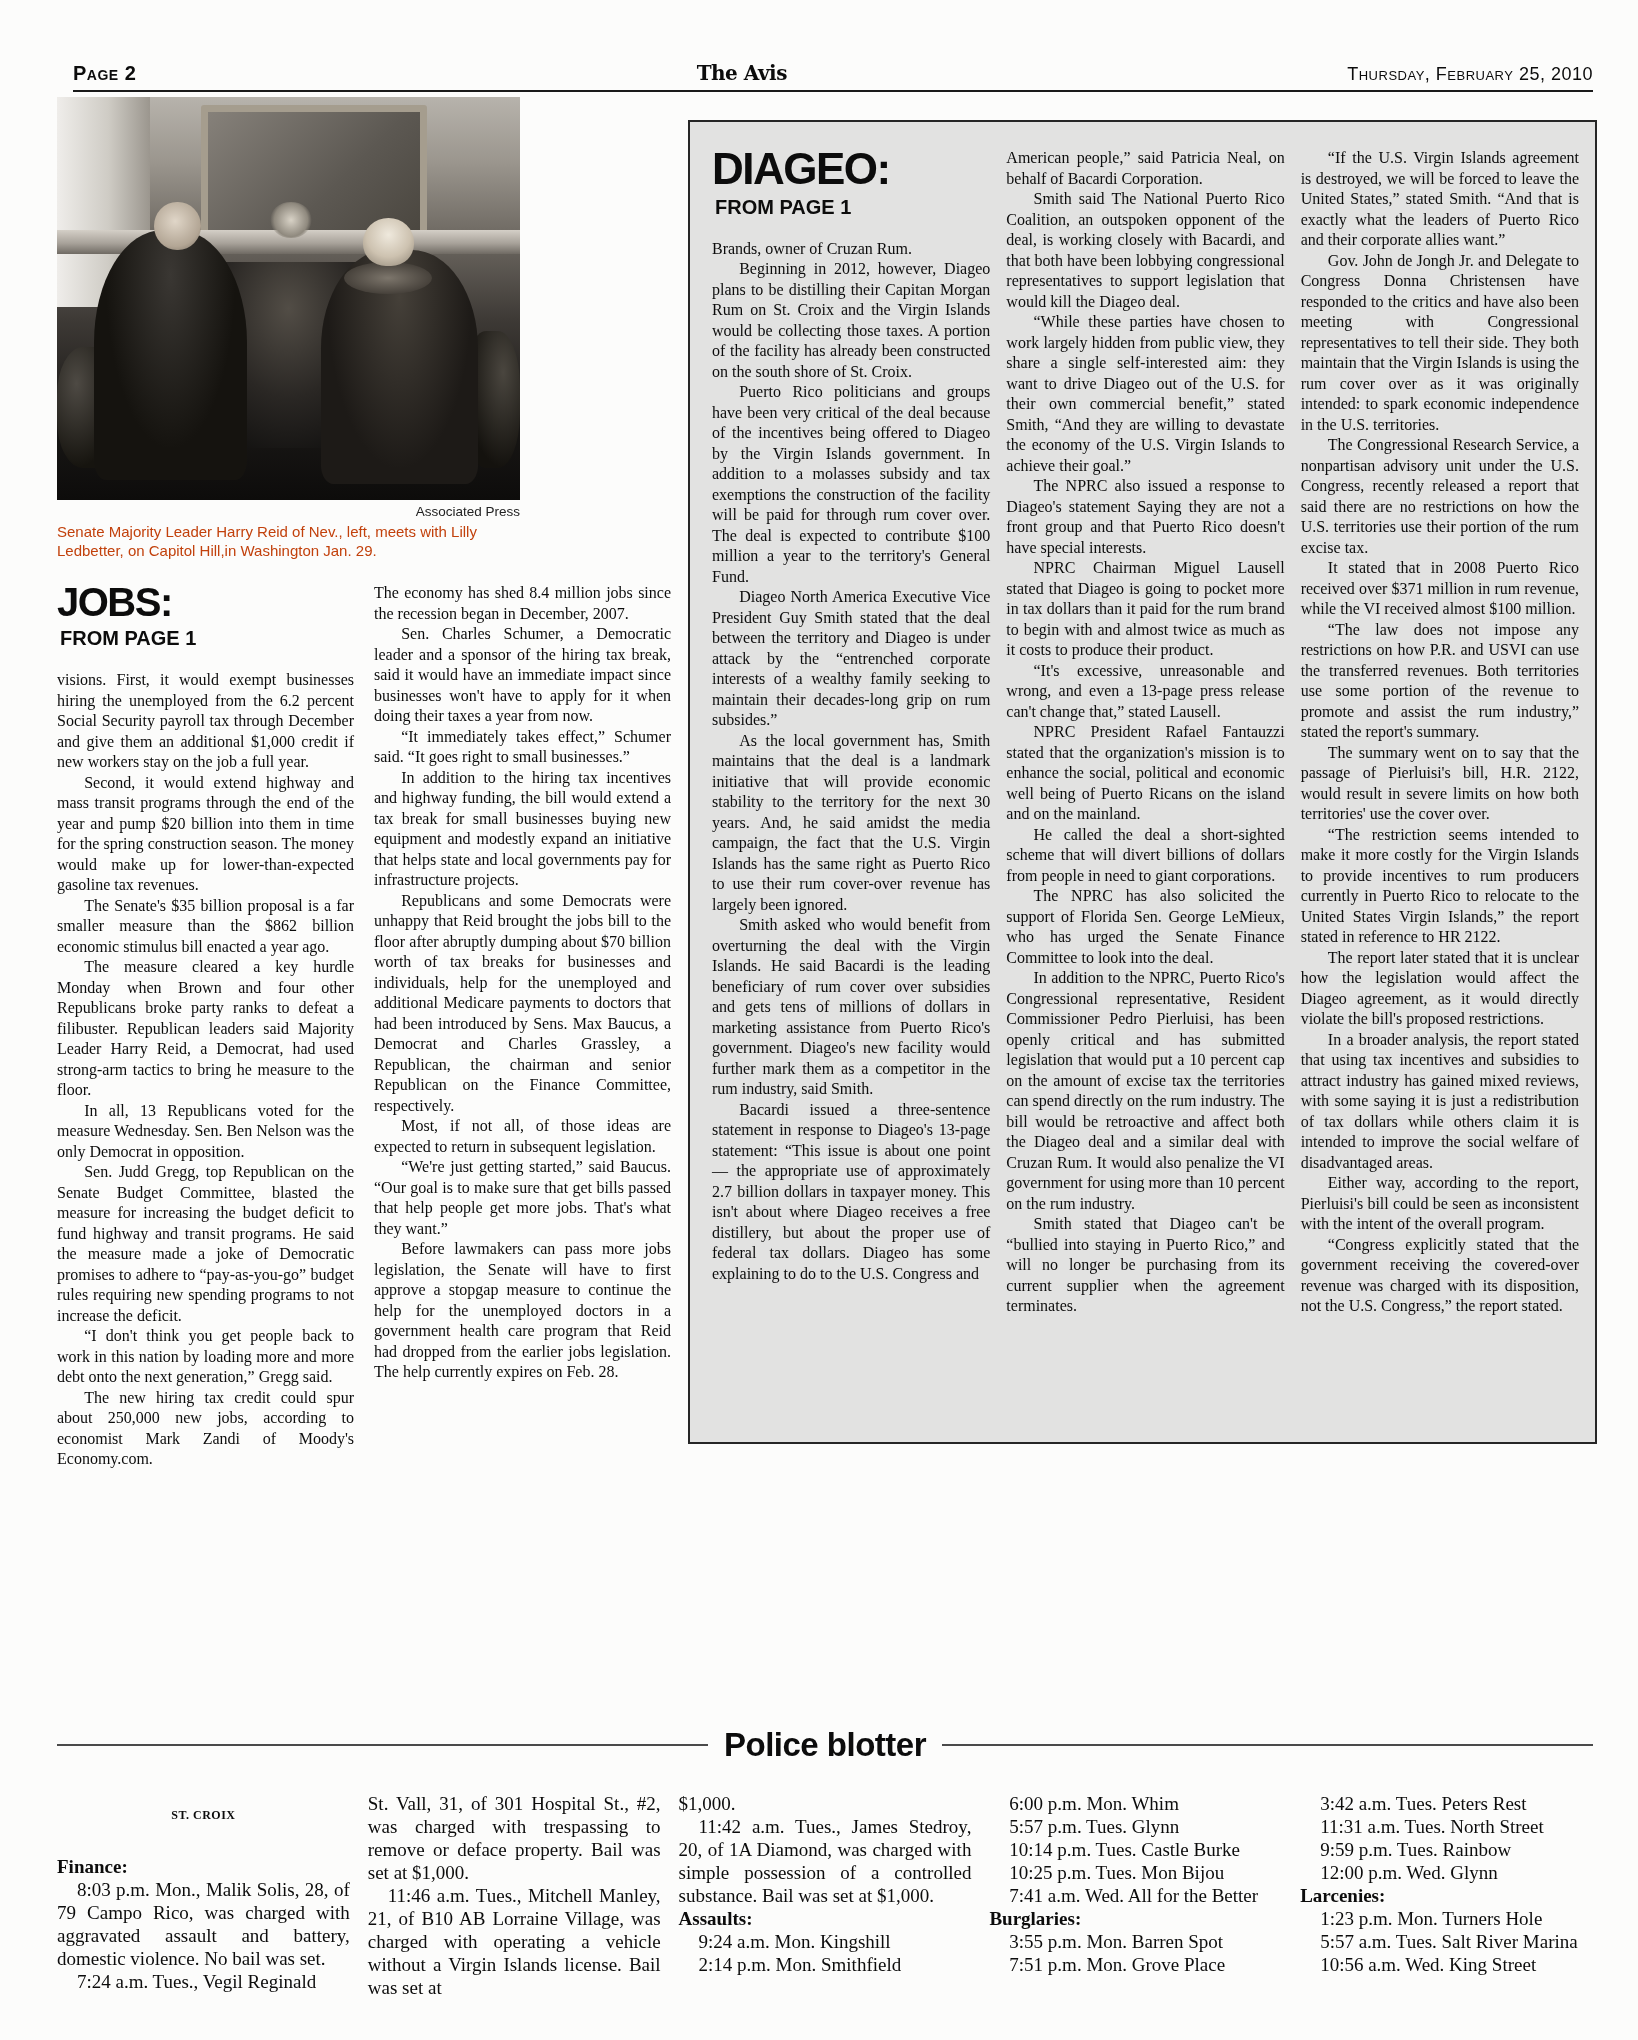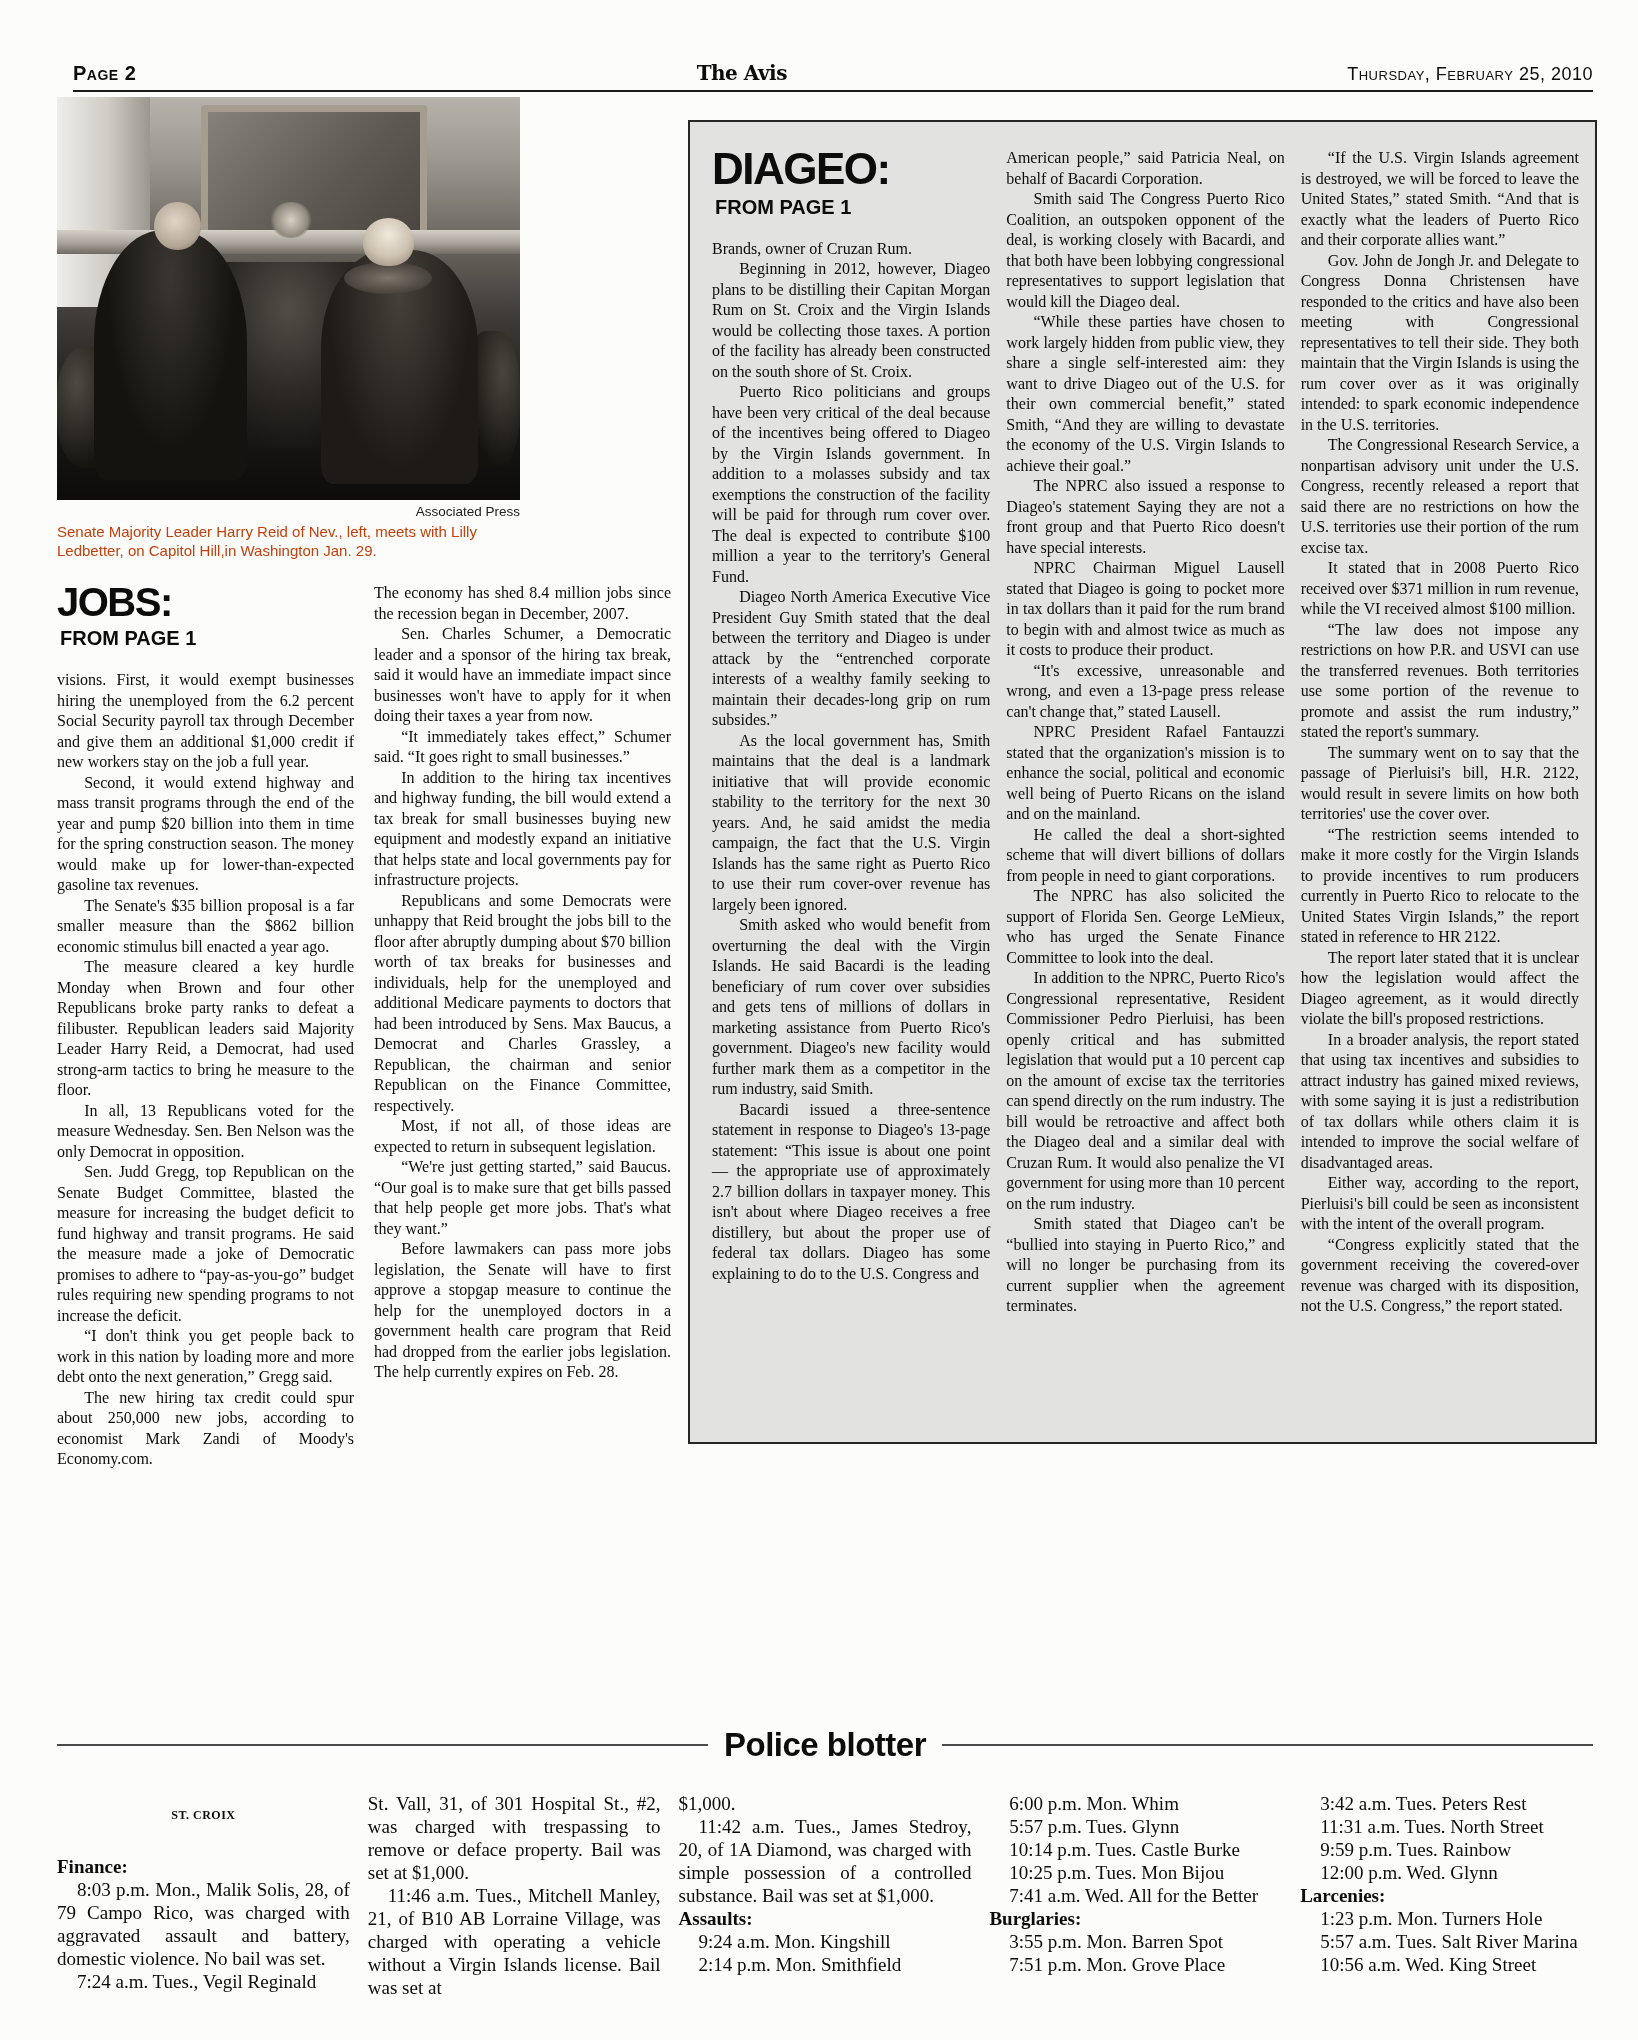--- a/index.html
+++ b/index.html
@@ -141,21 +141,21 @@
       <p class="cont">Brands, owner of Cruzan Rum.</p>
       <p>Beginning in 2012, however, Diageo plans to be distilling their Capitan Morgan Rum on St. Croix and the Virgin Islands would be collecting those taxes. A portion of the facility has already been constructed on the south shore of St. Croix.</p>
       <p>Puerto Rico politicians and groups have been very critical of the deal because of the incentives being offered to Diageo by the Virgin Islands government. In addition to a molasses subsidy and tax exemptions the construction of the facility will be paid for through rum cover over. The deal is expected to contribute $100 million a year to the territory's General Fund.</p>
       <p>Diageo North America Executive Vice President Guy Smith stated that the deal between the territory and Diageo is under attack by the “entrenched corporate interests of a wealthy family seeking to maintain their decades-long grip on rum subsides.”</p>
       <p>As the local government has, Smith maintains that the deal is a landmark initiative that will provide economic stability to the territory for the next 30 years. And, he said amidst the media campaign, the fact that the U.S. Virgin Islands has the same right as Puerto Rico to use their rum cover-over revenue has largely been ignored.</p>
       <p>Smith asked who would benefit from overturning the deal with the Virgin Islands. He said Bacardi is the leading beneficiary of rum cover over subsidies and gets tens of millions of dollars in marketing assistance from Puerto Rico's government. Diageo's new facility would further mark them as a competitor in the rum industry, said Smith.</p>
       <p>Bacardi issued a three-sentence statement in response to Diageo's 13-page statement: “This issue is about one point — the appropriate use of approximately 2.7 billion dollars in taxpayer money. This isn't about where Diageo receives a free distillery, but about the proper use of federal tax dollars. Diageo has some explaining to do to the U.S. Congress and</p>
     </div>
     <div class="col">
       <p class="cont">American people,” said Patricia Neal, on behalf of Bacardi Corporation.</p>
-      <p>Smith said The Congress Puerto Rico Coalition, an outspoken opponent of the deal, is working closely with Bacardi, and that both have been lobbying congressional representatives to support legislation that would kill the Diageo deal.</p>
+      <p>Smith said The National Puerto Rico Coalition, an outspoken opponent of the deal, is working closely with Bacardi, and that both have been lobbying congressional representatives to support legislation that would kill the Diageo deal.</p>
       <p>“While these parties have chosen to work largely hidden from public view, they share a single self-interested aim: they want to drive Diageo out of the U.S. for their own commercial benefit,” stated Smith, “And they are willing to devastate the economy of the U.S. Virgin Islands to achieve their goal.”</p>
       <p>The NPRC also issued a response to Diageo's statement Saying they are not a front group and that Puerto Rico doesn't have special interests.</p>
       <p>NPRC Chairman Miguel Lausell stated that Diageo is going to pocket more in tax dollars than it paid for the rum brand to begin with and almost twice as much as it costs to produce their product.</p>
       <p>“It's excessive, unreasonable and wrong, and even a 13-page press release can't change that,” stated Lausell.</p>
       <p>NPRC President Rafael Fantauzzi stated that the organization's mission is to enhance the social, political and economic well being of Puerto Ricans on the island and on the mainland.</p>
       <p>He called the deal a short-sighted scheme that will divert billions of dollars from people in need to giant corporations.</p>
       <p>The NPRC has also solicited the support of Florida Sen. George LeMieux, who has urged the Senate Finance Committee to look into the deal.</p>
       <p>In addition to the NPRC, Puerto Rico's Congressional representative, Resident Commissioner Pedro Pierluisi, has been openly critical and has submitted legislation that would put a 10 percent cap on the amount of excise tax the territories can spend directly on the rum industry. The bill would be retroactive and affect both the Diageo deal and a similar deal with Cruzan Rum. It would also penalize the VI government for using more than 10 percent on the rum industry.</p>
       <p>Smith stated that Diageo can't be “bullied into staying in Puerto Rico,” and will no longer be purchasing from its current supplier when the agreement terminates.</p>
     </div>

